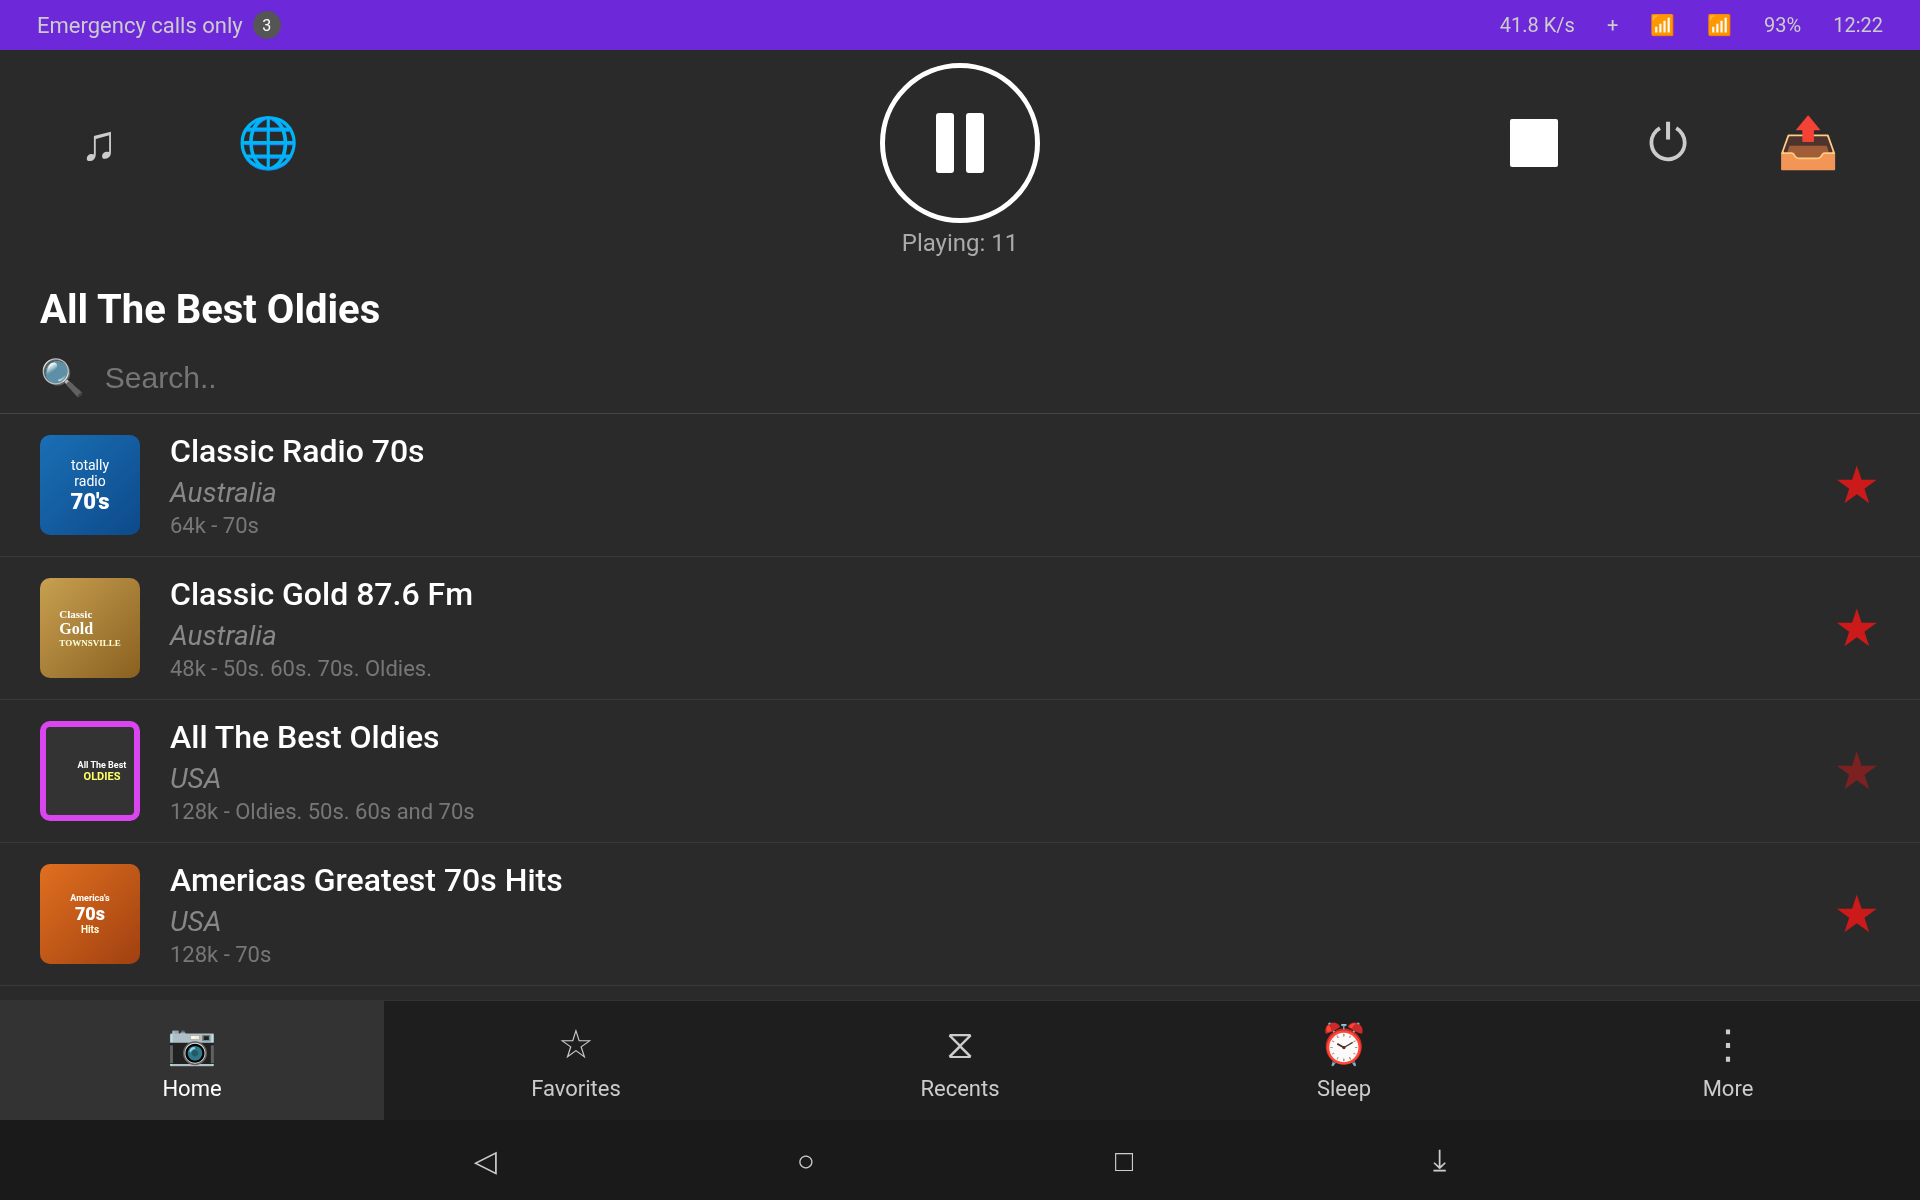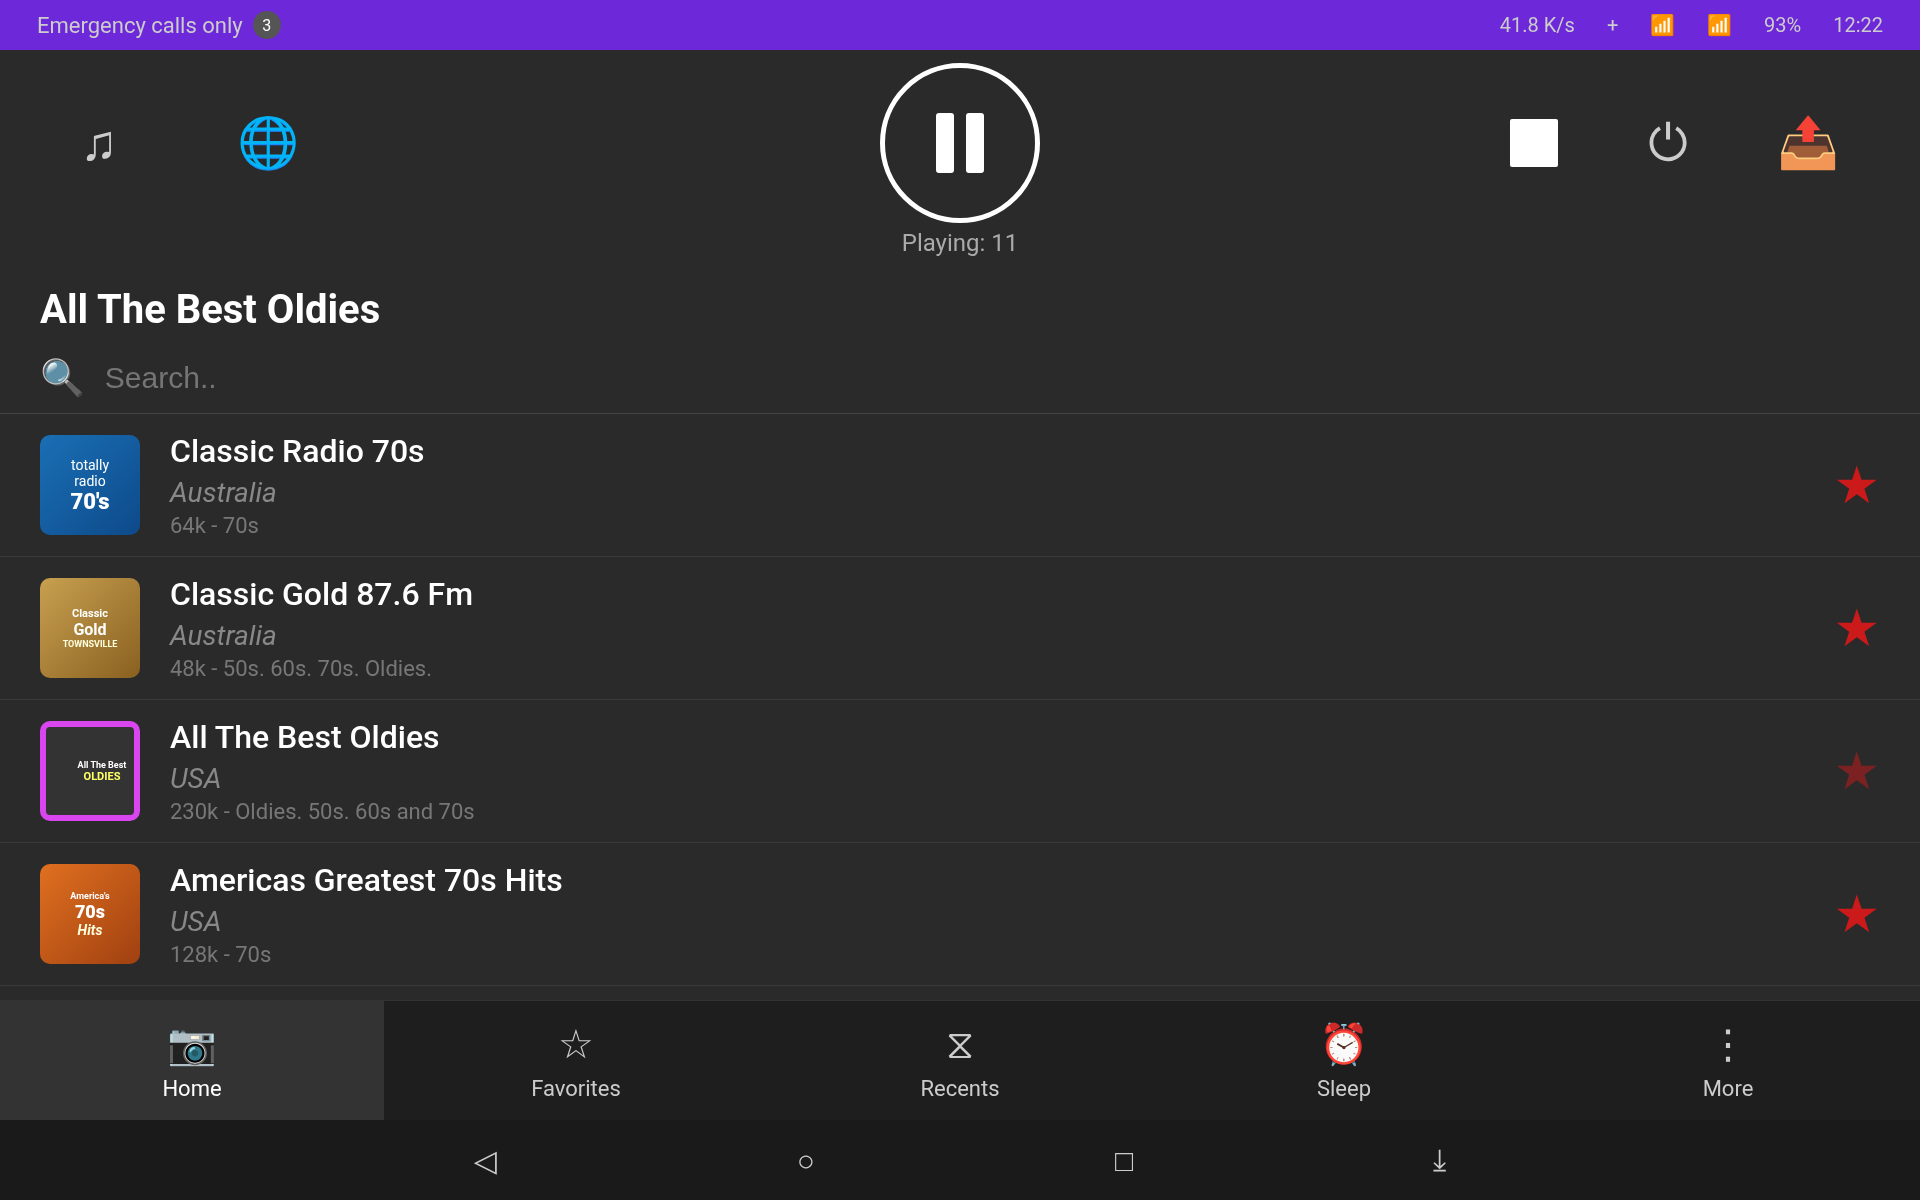--- a/index.html
+++ b/index.html
@@ -234,38 +234,38 @@
 
     
     .thumb-70s-inner {
       text-align: center;
       padding: 4px;
     }
     .thumb-70s-inner .top { font-size: 14px; font-weight: normal; color: #fff; }
     .thumb-70s-inner .mid { font-size: 22px; font-weight: 900; color: #fff; }
 
     .thumb-classic-inner {
-      text-align: center; padding: 4px;
+      padding: 4px; font-family: Liberation Serif, serif;
     }
     .thumb-classic-inner .top { font-size: 11px; font-weight: bold; color: #fff; }
     .thumb-classic-inner .mid { font-size: 16px; font-weight: bold; color: #fff; }
     .thumb-classic-inner .bot { font-size: 9px; color: #ffd; }
 
     .thumb-oldies-inner {
       text-align: center; padding: 4px;
     }
     .thumb-oldies-inner .top { font-size: 9px; font-weight: bold; color: #fff; }
     .thumb-oldies-inner .mid { font-size: 11px; font-weight: bold; color: #ff6; }
 
     .thumb-americas-inner {
       text-align: center; padding: 4px;
     }
     .thumb-americas-inner .top { font-size: 9px; font-weight: bold; color: #fff; }
     .thumb-americas-inner .mid { font-size: 18px; font-weight: 900; color: #fff; }
-    .thumb-americas-inner .bot { font-size: 14px; color: #ffd; font-style: italic; }
+    .thumb-americas-inner .bot { font-size: 10px; color: #ffd; }
   </style>
 </head>
 <body>
 
 <div class="status-bar">
   <div class="status-left">
     <span>Emergency calls only</span>
     <span class="status-badge">3</span>
   </div>
   <div class="status-right">
@@ -345,21 +345,21 @@
   <div class="station-item">
     <div class="station-thumb thumb-oldies">
       <div class="thumb-oldies-inner">
         <div class="top">All The Best</div>
         <div class="mid">OLDIES</div>
       </div>
     </div>
     <div class="station-info">
       <div class="station-name">All The Best Oldies</div>
       <div class="station-country">USA</div>
-      <div class="station-meta">230k - Oldies. 50s. 60s and 70s</div>
+      <div class="station-meta">128k - Oldies. 50s. 60s and 70s</div>
     </div>
     <span class="star-btn star-empty">★</span>
   </div>
 
   <div class="station-item">
     <div class="station-thumb thumb-americas">
       <div class="thumb-americas-inner">
         <div class="top">America's</div>
         <div class="mid">70s</div>
         <div class="bot">Hits</div>

